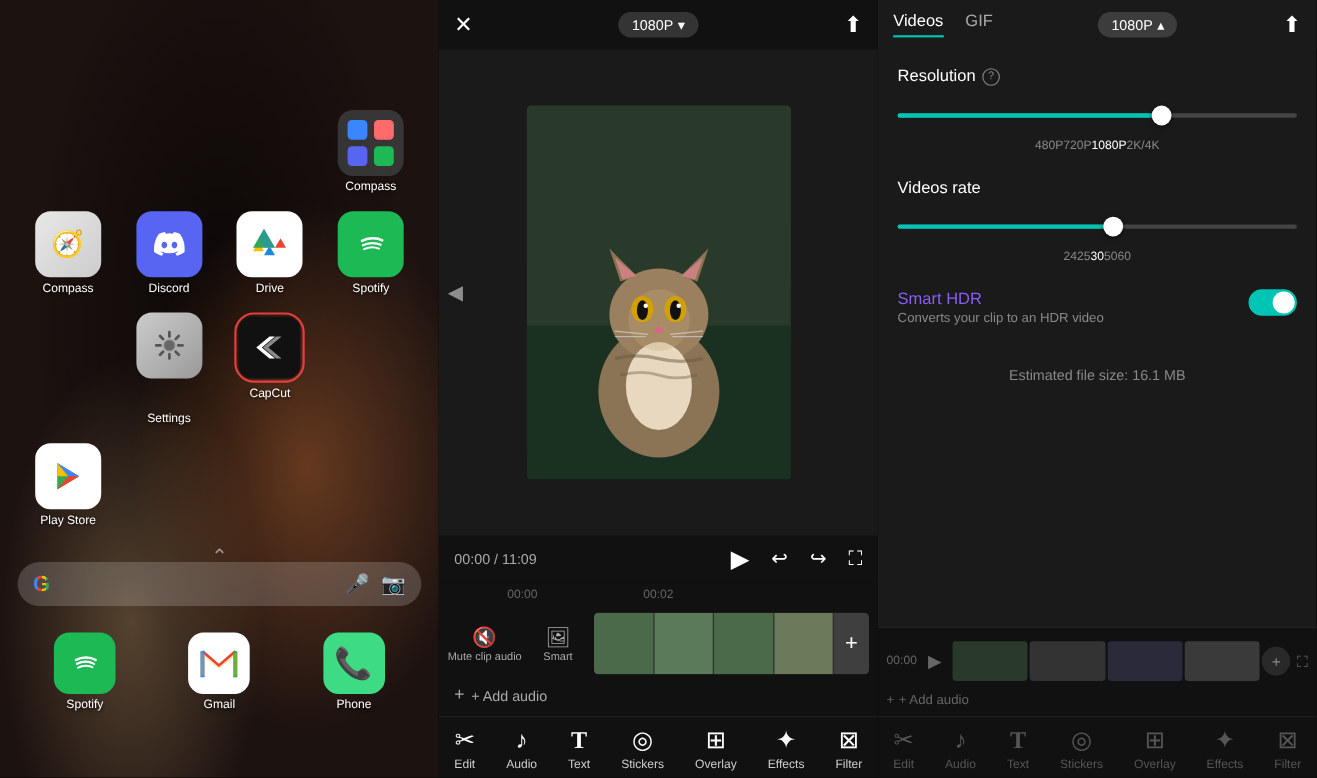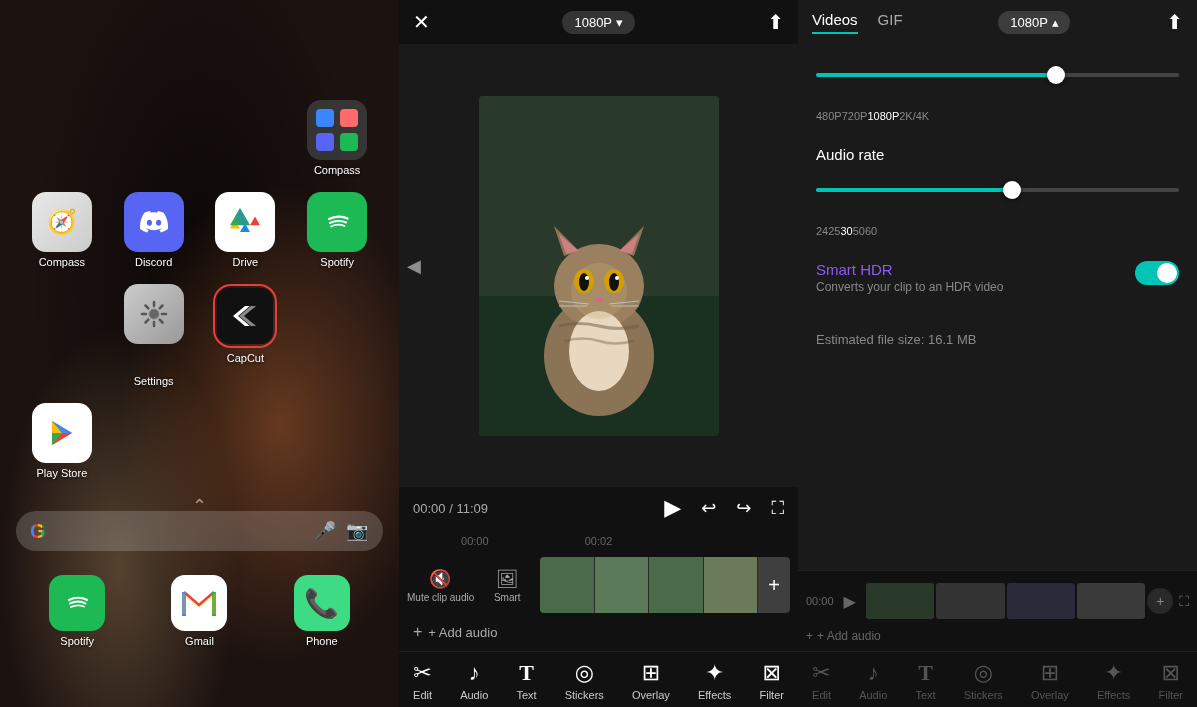--- a/index.html
+++ b/index.html
@@ -385,22 +385,22 @@
       color: #888;
     }
     .slider-container {
       position: relative;
       height: 30px;
       display: flex;
       align-items: center;
     }
     .slider-labels {
       display: flex;
-      justify-content: flex-start;
-      margin-top: 20px;
+      justify-content: center;
+      margin-top: 6px;
     }
     .slider-lbl {
       font-size: 11px;
       color: #888;
     }
 
     .toggle-row {
       display: flex;
       align-items: flex-start;
       justify-content: space-between;
@@ -426,21 +426,21 @@
     .toggle-switch-knob {
       width: 20px; height: 20px;
       background: #fff;
       border-radius: 50%;
       position: absolute;
       right: 2px;
       top: 2px;
     }
 
     .file-size-row {
-      text-align: left;
+      text-align: center;
       padding: 12px 0;
     }
     .file-size-text {
       font-size: 13px;
       color: #888;
     }
 
     
     .export-toolbar {
       background: #111;
@@ -776,37 +776,43 @@
     <div class="export-resolution-btn">
       <span>1080P</span>
       <span>▴</span>
     </div>
     <span class="export-upload-btn">⬆</span>
   </div>
 
   <div class="export-settings">
 
     <div class="setting-section">
+      <div class="setting-label-row">
+        <span class="setting-label">Resolution</span>
+        <div class="setting-help">
+          <span>?</span>
+        </div>
+      </div>
       <div class="slider-container">
         <div class="slider-track-bar">
           <div class="slider-track-fill" style="width: 66%;"></div>
           <div class="slider-track-thumb" style="left: 66%;"></div>
         </div>
       </div>
       <div class="slider-labels">
         <span class="slider-lbl">480P</span>
         <span class="slider-lbl">720P</span>
         <span class="slider-lbl" style="color:#fff;">1080P</span>
         <span class="slider-lbl">2K/4K</span>
       </div>
     </div>
 
     <div class="setting-section">
       <div class="setting-label-row">
-        <span class="setting-label">Audio rate</span>
+        <span class="setting-label">Videos rate</span>
       </div>
       <div class="slider-container">
         <div class="slider-track-bar">
           <div class="slider-track-fill" style="width: 54%;"></div>
           <div class="slider-track-thumb" style="left: 54%;"></div>
         </div>
       </div>
       <div class="slider-labels">
         <span class="slider-lbl">24</span>
         <span class="slider-lbl">25</span>

